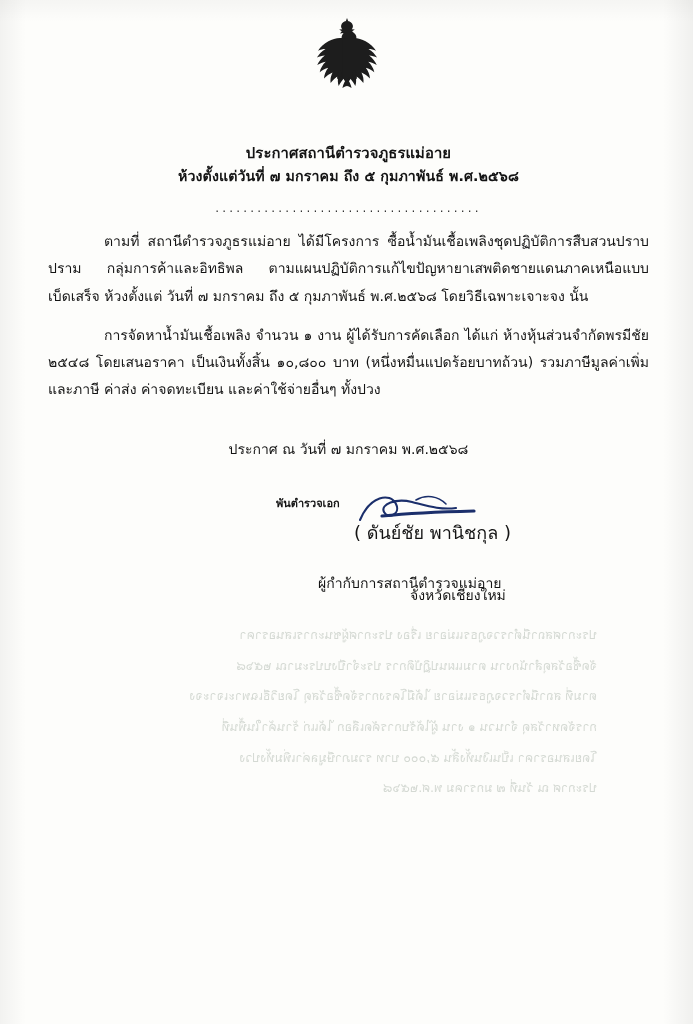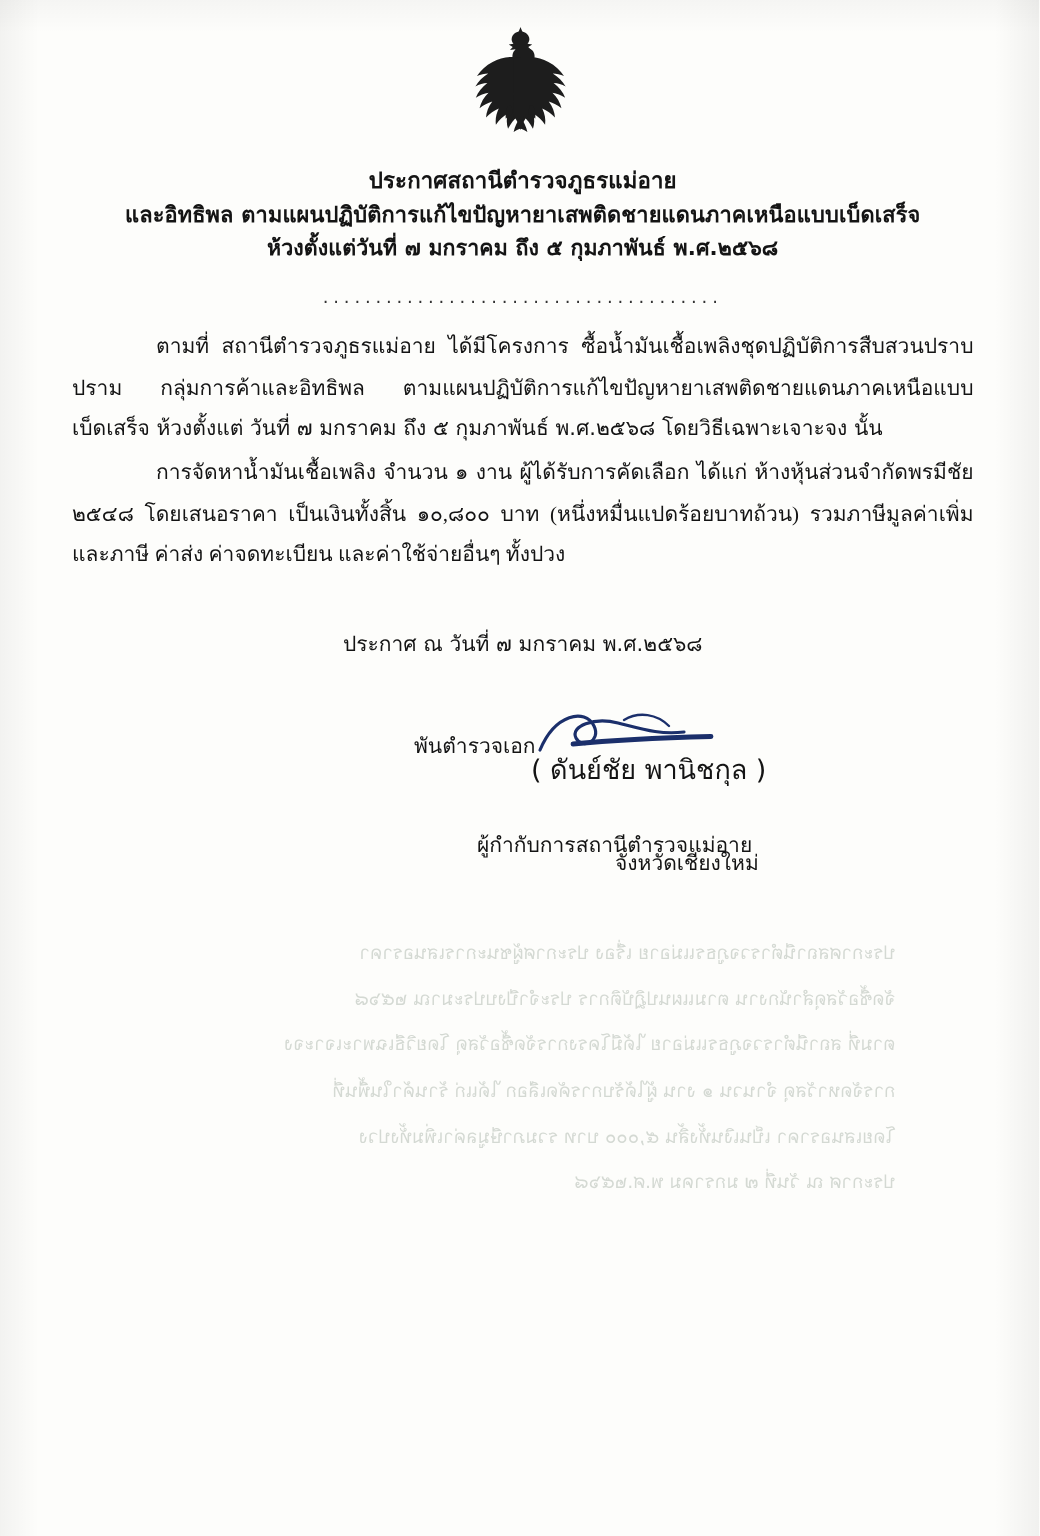--- a/index.html
+++ b/index.html
@@ -45,20 +45,21 @@
   .doc-body {
     position: absolute;
     left: 48px;
     right: 44px;
     top: 110px;
   }
 
   .title-block {
     text-align: center;
     line-height: 1.55;
+    margin-top: 32px;
   }
   .t-line {
     font-size: 14.5px;
     font-weight: 600;
     letter-spacing: 0.1px;
   }
   .t-line.head { font-size: 14.8px; }
   .t-line.sub  { font-size: 14.2px; }
 
   .dots {
@@ -69,39 +70,40 @@
     color: #333;
   }
 
   .para {
     margin-top: 13px;
     font-size: 14px;
     line-height: 1.95;
     text-align: justify;
     text-justify: inter-word;
   }
-  .para.second { margin-top: 2px; font-family: Liberation Serif, serif; }
+  .para.second { margin-top: 12px; }
   .indent { display: inline-block; width: 56px; }
 
   .notice-line {
     margin-top: 34px;
     text-align: center;
     font-size: 14px;
   }
 
   .sign-block {
     margin-top: 34px;
     position: relative;
     height: 130px;
   }
   .rank {
     position: absolute;
     left: 228px;
-    top: 12px;
-    font-size: 14px;
+    top: 0;
+    font-size: 11px;
+    font-weight: bold;
   }
   .sig-svg {
     position: absolute;
     left: 308px;
     top: -8px;
   }
   .sig-name {
     position: absolute;
     left: 306px;
     top: 24px;
@@ -160,21 +162,20 @@
 
         <path d="M40 52c-1.6 2.8-2.2 6-1.8 9.2 1.4-1.5 3-2.6 4.7-3.3l-1-5.4zM56 52c1.6 2.8 2.2 6 1.8 9.2-1.4-1.5-3-2.6-4.7-3.3l1-5.4z"></path>
       </g>
     </svg>
   </div>
 
   <div class="doc-body">
 
     <div class="title-block">
       <div class="t-line head">ประกาศสถานีตำรวจภูธรแม่อาย</div>
-      <div class="t-line">และอิทธิพล ตามแผนปฏิบัติการแก้ไขปัญหายาเสพติดชายแดนภาคเหนือแบบเบ็ดเสร็จ</div>
       <div class="t-line sub">ห้วงตั้งแต่วันที่ ๗ มกราคม ถึง ๕ กุมภาพันธ์ พ.ศ.๒๕๖๘</div>
     </div>
 
     <div class="dots">......................................</div>
 
     <div class="para"><span class="indent"></span><span>ตามที่ สถานีตำรวจภูธรแม่อาย  ได้มีโครงการ  ซื้อน้ำมันเชื้อเพลิงชุดปฏิบัติการสืบสวนปราบปราม กลุ่มการค้าและอิทธิพล ตามแผนปฏิบัติการแก้ไขปัญหายาเสพติดชายแดนภาคเหนือแบบเบ็ดเสร็จ  ห้วงตั้งแต่ วันที่ ๗ มกราคม ถึง ๕ กุมภาพันธ์ พ.ศ.๒๕๖๘ โดยวิธีเฉพาะเจาะจง นั้น</span></div>
 
     <div class="para second"><span class="indent"></span><span>การจัดหาน้ำมันเชื้อเพลิง จำนวน ๑ งาน ผู้ได้รับการคัดเลือก ได้แก่ ห้างหุ้นส่วนจำกัดพรมีชัย ๒๕๔๘ โดยเสนอราคา เป็นเงินทั้งสิ้น ๑๐,๘๐๐ บาท (หนึ่งหมื่นแปดร้อยบาทถ้วน) รวมภาษีมูลค่าเพิ่มและภาษี ค่าส่ง ค่าจดทะเบียน และค่าใช้จ่ายอื่นๆ ทั้งปวง</span></div>
 
     <div class="notice-line">ประกาศ  ณ  วันที่ ๗ มกราคม พ.ศ.๒๕๖๘</div>

